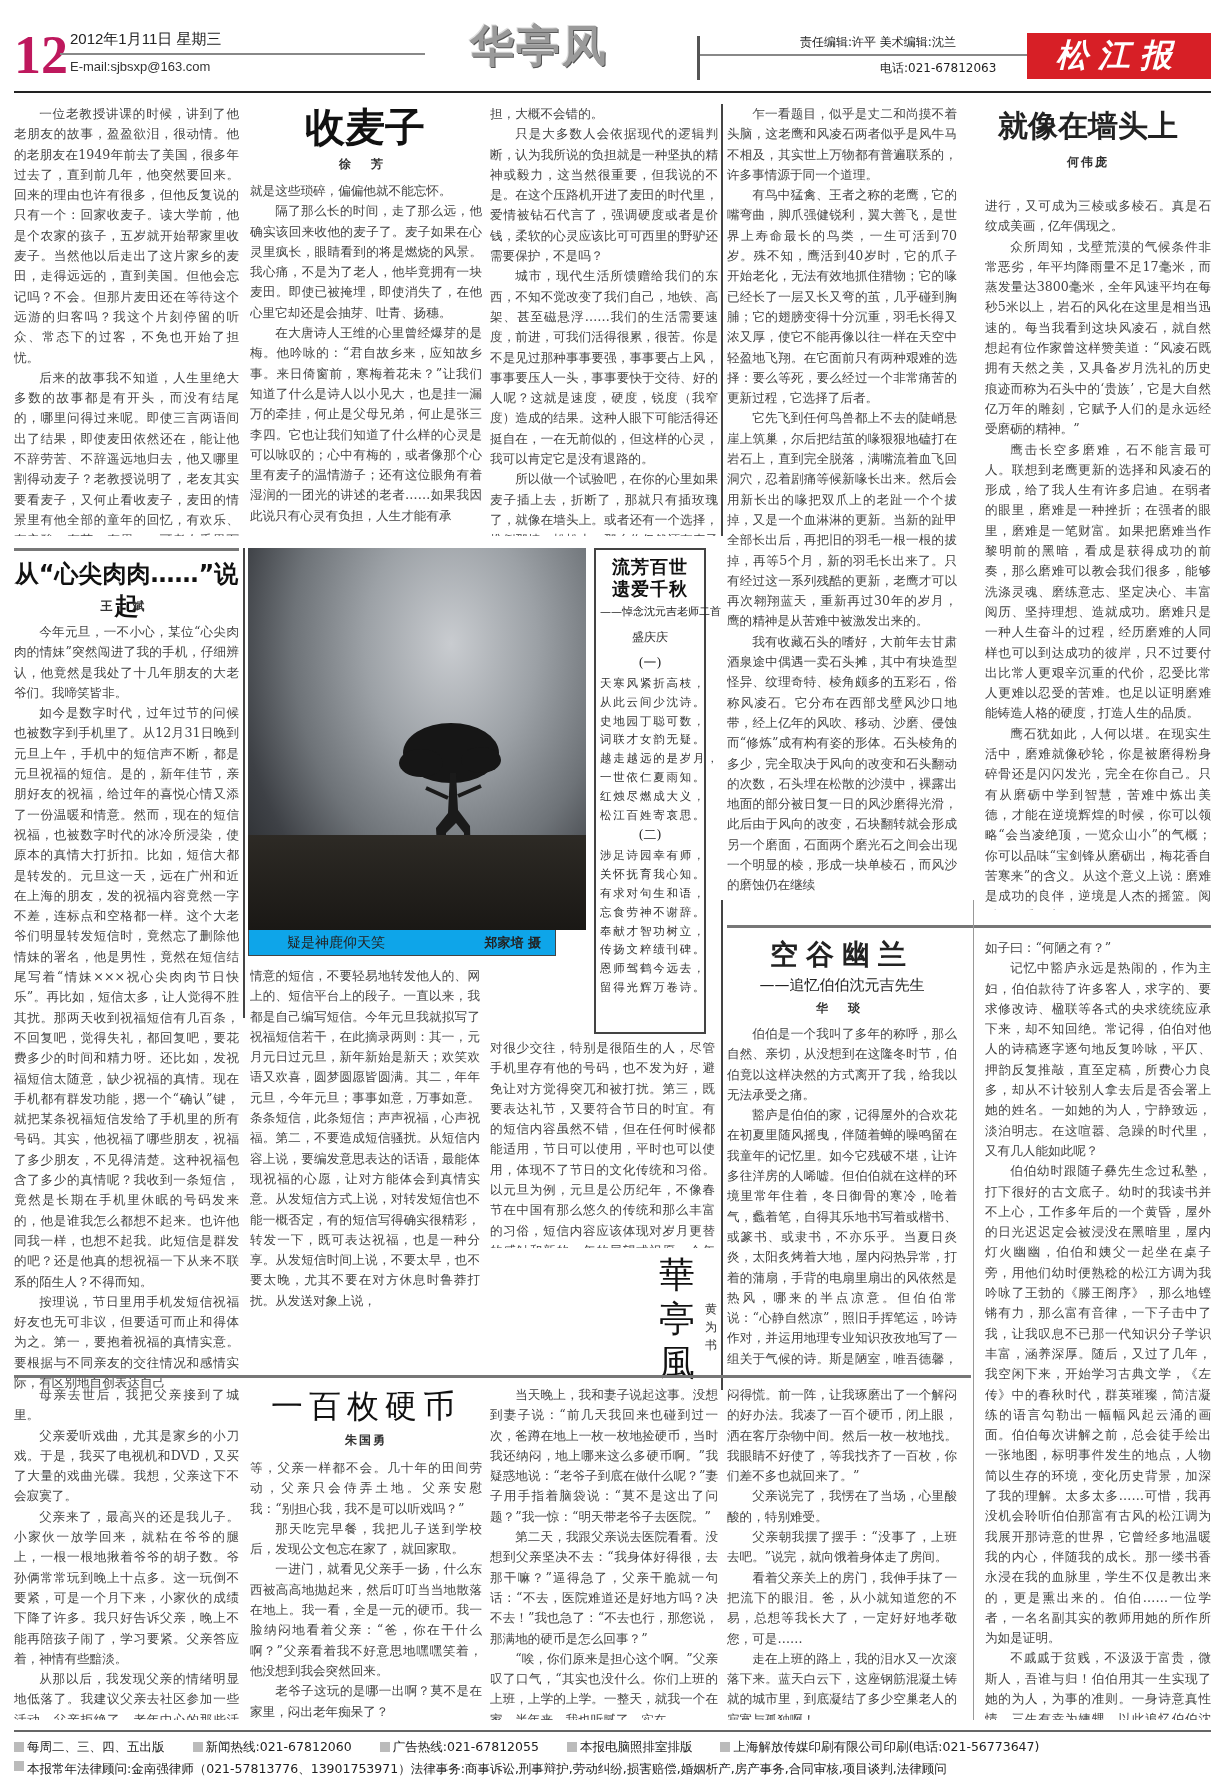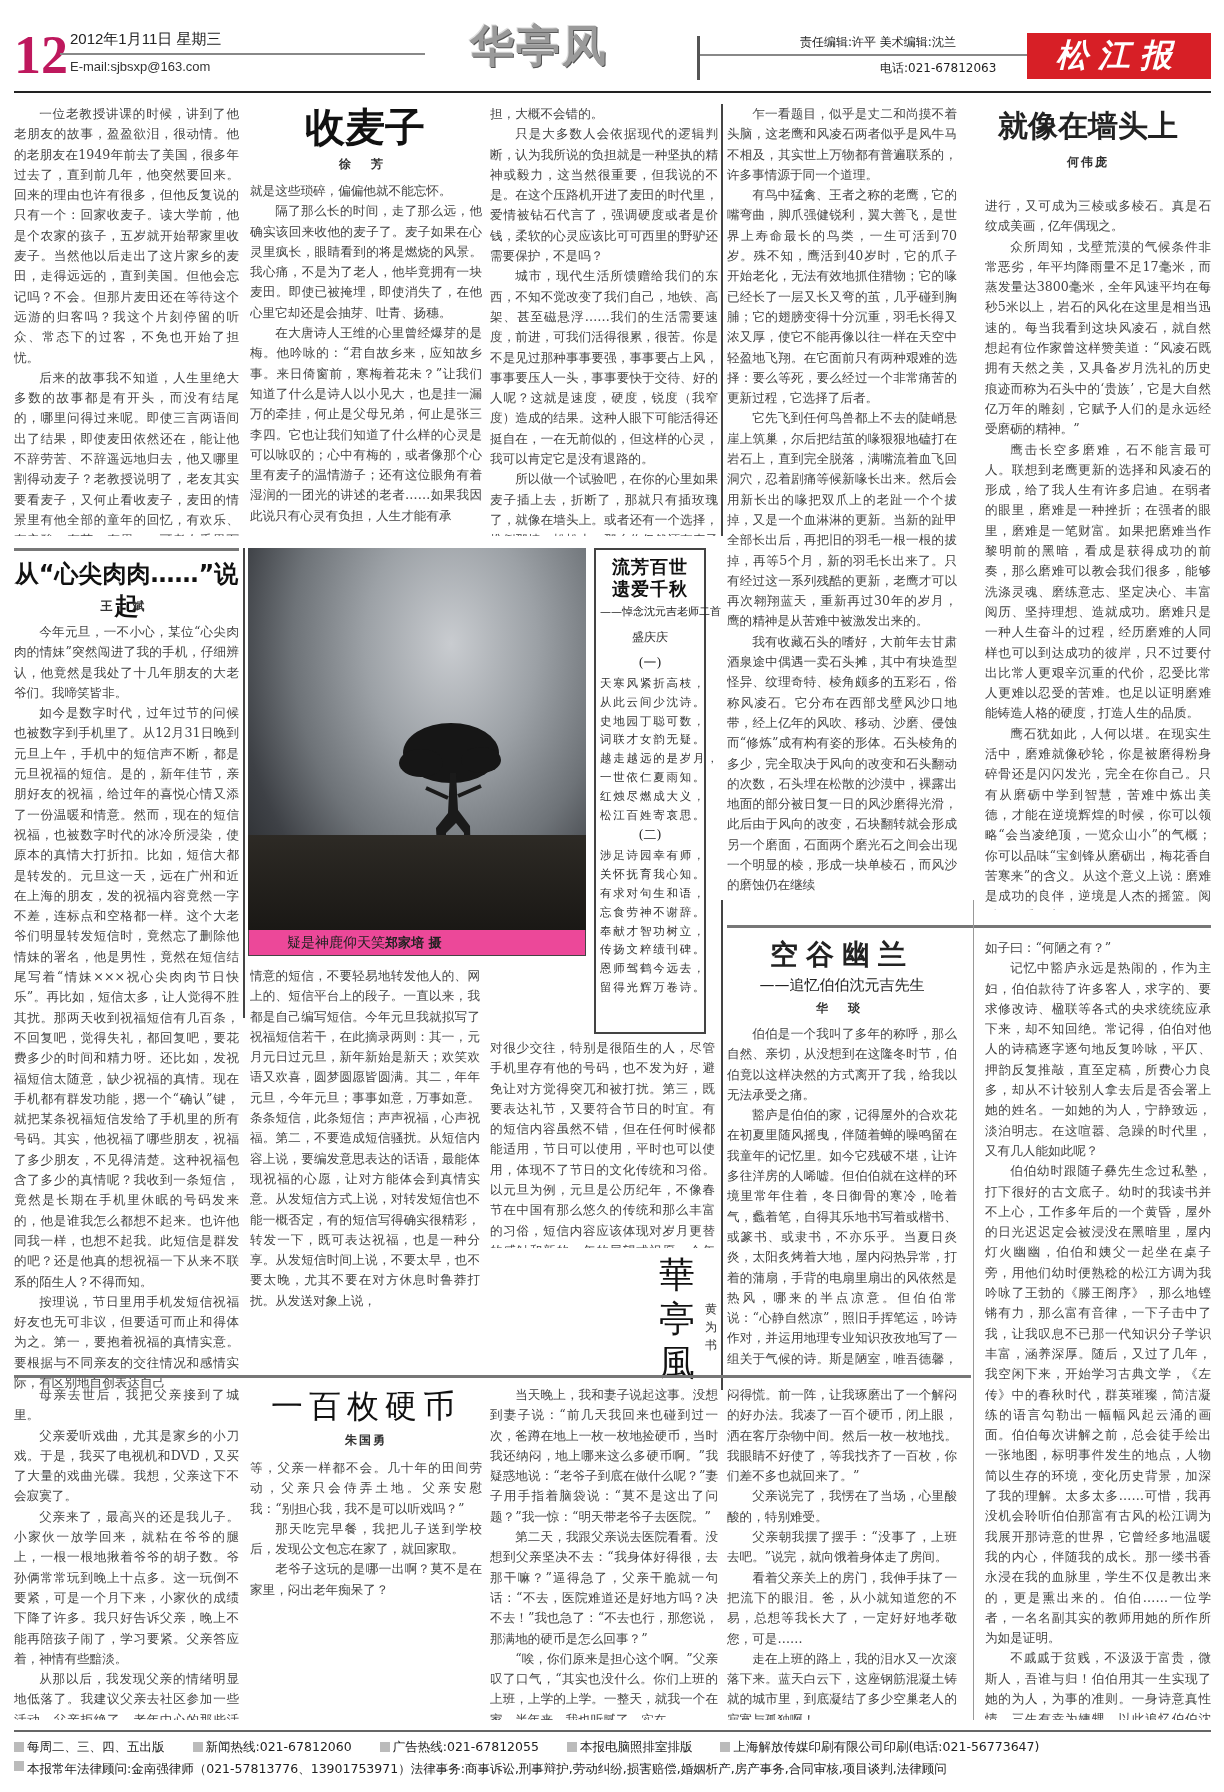--- a/index.html
+++ b/index.html
@@ -26,21 +26,21 @@
   .hrule { background: #777; height: 3px; }
 
   .title-bold { font-family: "DejaVu Sans", sans-serif; font-weight: bold; color: #111; text-align: center; }
   .title-serif { font-family: "DejaVu Serif", serif; font-weight: bold; color: #222; text-align: center; }
   .byline { font-size: 12px; color: #333; text-align: center; letter-spacing: 8px; font-weight: bold; }
 
   .photo { left: 248px; top: 548px; width: 338px; height: 382px;
     background: radial-gradient(ellipse at 60% 25%, #c9ccd0 0%, #9ca1a6 30%, #6e7378 55%, #3e4146 75%, #202224 100%); overflow: hidden; }
   .photo-ground { position: absolute; left: 0; bottom: 0; width: 100%; height: 95px; background: linear-gradient(#2d2a25, #1a1815); }
   .tree { position: absolute; left: 128px; top: 170px; width: 150px; height: 150px; }
-  .caption { left: 248px; top: 930px; width: 338px; height: 26px; background: #ec4899; border: 1px solid #444; border-top: none; font-size: 14px; display: flex; align-items: center; padding: 0 14px 0 38px; color: #222; }
+  .caption { left: 248px; top: 930px; width: 308px; height: 26px; background: #0ea5e9; border: 1px solid #444; border-top: none; font-size: 14px; display: flex; justify-content: space-between; align-items: center; padding: 0 14px 0 38px; color: #222; }
 
   .poem-box { left: 594px; top: 548px; width: 112px; height: 486px; border: 2px solid #444; padding: 6px 4px; }
   .poem-title { font-family: "DejaVu Serif", serif; font-weight: bold; font-size: 18px; line-height: 22px; color: #111; text-align: center; letter-spacing: 1px; }
   .poem-sub { font-family: "DejaVu Sans", sans-serif; font-size: 11px; color: #222; margin-top: 4px; white-space: nowrap; }
   .poem-author { font-size: 12px; text-align: center; margin: 10px 0 8px; }
   .poem-sec { text-align: center; font-size: 13px; margin: 2px 0; color: #222; }
   .poem-line { font-size: 11.5px; line-height: 18.8px; color: #333; letter-spacing: 1.8px; white-space: nowrap; }
 
   .calli { left: 655px; top: 1253px; width: 44px; font-family: "DejaVu Serif", serif; font-size: 36px; line-height: 44px; color: #111; text-align: center; }
   .calli-by { left: 705px; top: 1300px; width: 14px; font-size: 12px; line-height: 18px; color: #333; }
@@ -184,20 +184,21 @@
   <p>母亲去世后，我把父亲接到了城里。</p>
   <p>父亲爱听戏曲，尤其是家乡的小刀戏。于是，我买了电视机和DVD，又买了大量的戏曲光碟。我想，父亲这下不会寂寞了。</p>
   <p>父亲来了，最高兴的还是我儿子。小家伙一放学回来，就粘在爷爷的腿上，一根一根地揪着爷爷的胡子数。爷孙俩常常玩到晚上十点多。这一玩倒不要紧，可是一个月下来，小家伙的成绩下降了许多。我只好告诉父亲，晚上不能再陪孩子闹了，学习要紧。父亲答应着，神情有些黯淡。</p>
   <p>从那以后，我发现父亲的情绪明显地低落了。我建议父亲去社区参加一些活动。父亲拒绝了，老年中心的那些活动，比如麻将、下棋、跳舞、书法</p>
 </div>
 <div class="abs" style="left:250px; top:1386px; width:232px; text-align:center; font-family:'DejaVu Sans',sans-serif; font-size:32px; line-height:40px; color:#111; letter-spacing:6px;">一百枚硬币</div>
 <div class="abs byline" style="left:250px; top:1432px; width:232px; letter-spacing:2px;">朱国勇</div>
 <div class="abs col" style="left:250px; top:1458px; width:232px; height:262px;">
   <p class="noindent">等，父亲一样都不会。几十年的田间劳动，父亲只会侍弄土地。父亲安慰我：“别担心我，我不是可以听戏吗？”</p>
   <p>那天吃完早餐，我把儿子送到学校后，发现公文包忘在家了，就回家取。</p>
+  <p>一进门，就看见父亲手一扬，什么东西被高高地抛起来，然后叮叮当当地散落在地上。我一看，全是一元的硬币。我一脸纳闷地看着父亲：“爸，你在干什么啊？”父亲看着我不好意思地嘿嘿笑着，他没想到我会突然回来。</p>
   <p>老爷子这玩的是哪一出啊？莫不是在家里，闷出老年痴呆了？</p>
 </div>
 <div class="abs col" style="left:490px; top:1385px; width:228px; height:335px;">
   <p>当天晚上，我和妻子说起这事。没想到妻子说：“前几天我回来也碰到过一次，爸蹲在地上一枚一枚地捡硬币，当时我还纳闷，地上哪来这么多硬币啊。”我疑惑地说：“老爷子到底在做什么呢？”妻子用手指着脑袋说：“莫不是这出了问题？”我一惊：“明天带老爷子去医院。”</p>
   <p>第二天，我跟父亲说去医院看看。没想到父亲坚决不去：“我身体好得很，去那干嘛？”逼得急了，父亲干脆就一句话：“不去，医院难道还是好地方吗？决不去！”我也急了：“不去也行，那您说，那满地的硬币是怎么回事？”</p>
   <p>“唉，你们原来是担心这个啊。”父亲叹了口气，“其实也没什么。你们上班的上班，上学的上学。一整天，就我一个在家。半年来，我也听腻了，实在</p>
 </div>
 <div class="abs col" style="left:727px; top:1385px; width:230px; height:335px;">
   <p class="noindent">闷得慌。前一阵，让我琢磨出了一个解闷的好办法。我凑了一百个硬币，闭上眼，洒在客厅杂物中间。然后一枚一枚地找。我眼睛不好使了，等我找齐了一百枚，你们差不多也就回来了。”</p>
   <p>父亲说完了，我愣在了当场，心里酸酸的，特别难受。</p>

